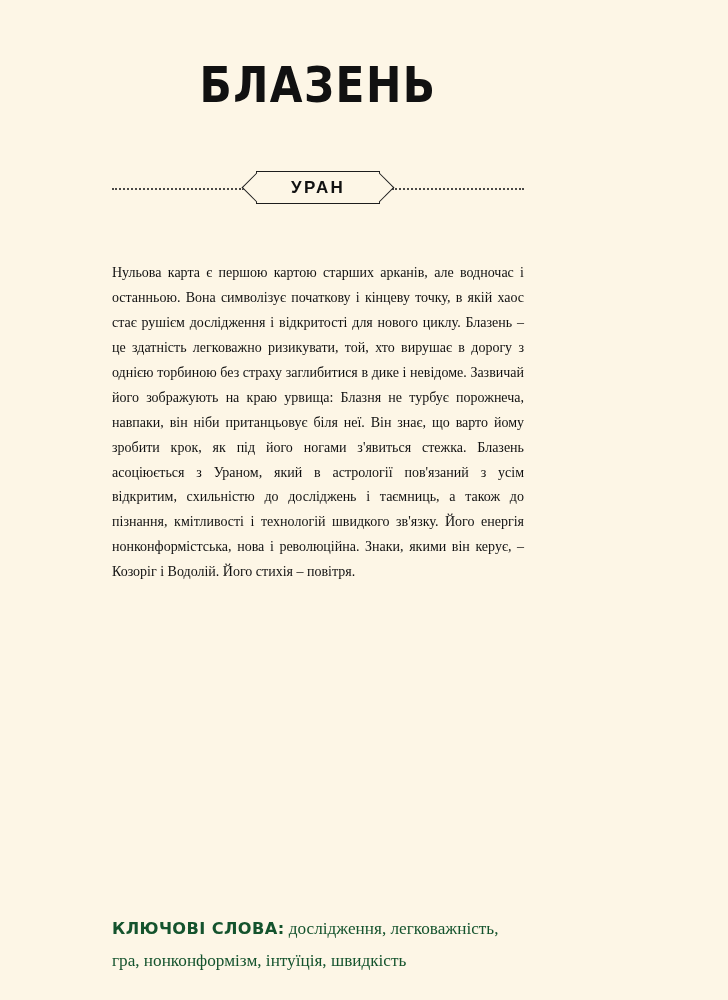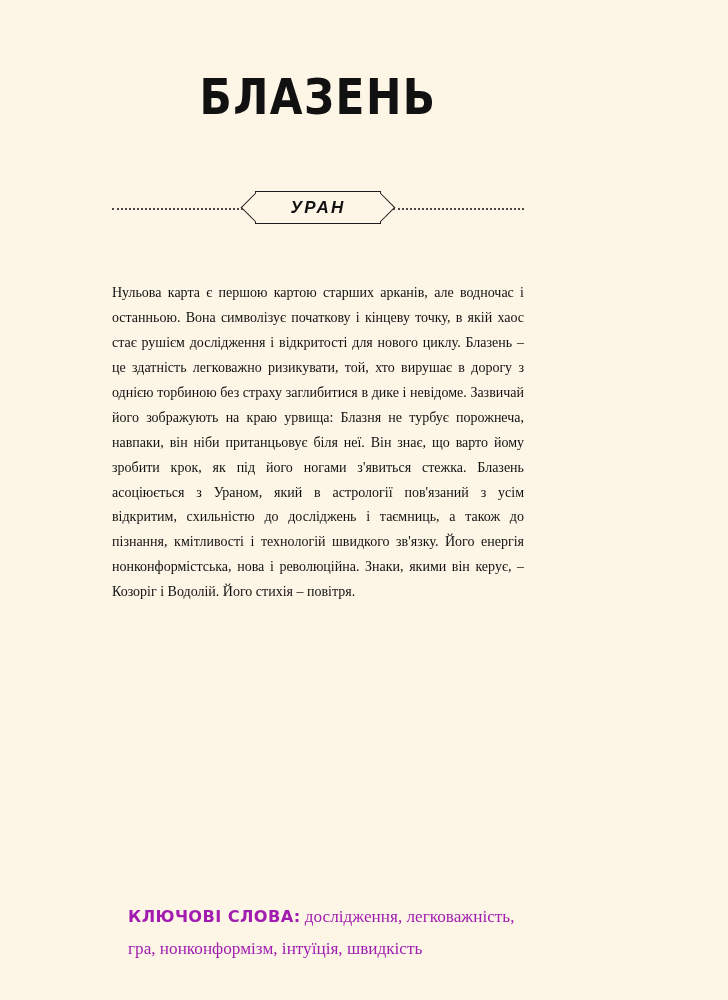--- a/index.html
+++ b/index.html
@@ -12,43 +12,42 @@
     background: #fdf6e6;
     font-family: "Liberation Sans", sans-serif;
     color: #1a1a1a;
     overflow: hidden;
   }
   .page {
     position: relative;
     width: 636px;
     height: 1000px;
     box-sizing: border-box;
-    padding: 16px 112px;
+    padding: 4px 112px;
     display: flex;
     flex-direction: column;
   }
   .title {
     margin-top: 56px;
     text-align: center;
     font-family: "DejaVu Sans", sans-serif;
     font-weight: bold;
     font-size: 49px;
     letter-spacing: 1.5px;
     line-height: 1.05;
     color: #111;
     font-stretch: condensed;
     transform: scaleX(0.96);
   }
   .planet-row {
-    margin-top: 34px;
+    margin-top: 26px;
     display: flex;
     align-items: center;
     justify-content: center;
     height: 34px;
-    font-style: italic;
   }
   .dotted {
     flex: 1 1 auto;
     height: 1px;
     border-bottom: 2px dotted #2b2b2b;
     opacity: 0.85;
     position: relative;
     top: 1px;
   }
   .planet-badge {
@@ -102,23 +101,22 @@
     color: #111;
     hyphens: auto;
   }
   .spacer {
     flex: 1 1 auto;
   }
   .keywords {
     font-family: "Liberation Serif", serif;
     font-size: 17.2px;
     line-height: 1.9;
-    color: #a21caf;
+    color: #14532d;
     margin-bottom: 18px;
-    margin-left: 16px;
   }
   .keywords .kw-label {
     font-family: "DejaVu Sans", sans-serif;
     font-weight: bold;
     font-size: 16.2px;
     letter-spacing: 0.4px;
   }
   .folio {
     text-align: center;
     font-family: "Liberation Serif", serif;

